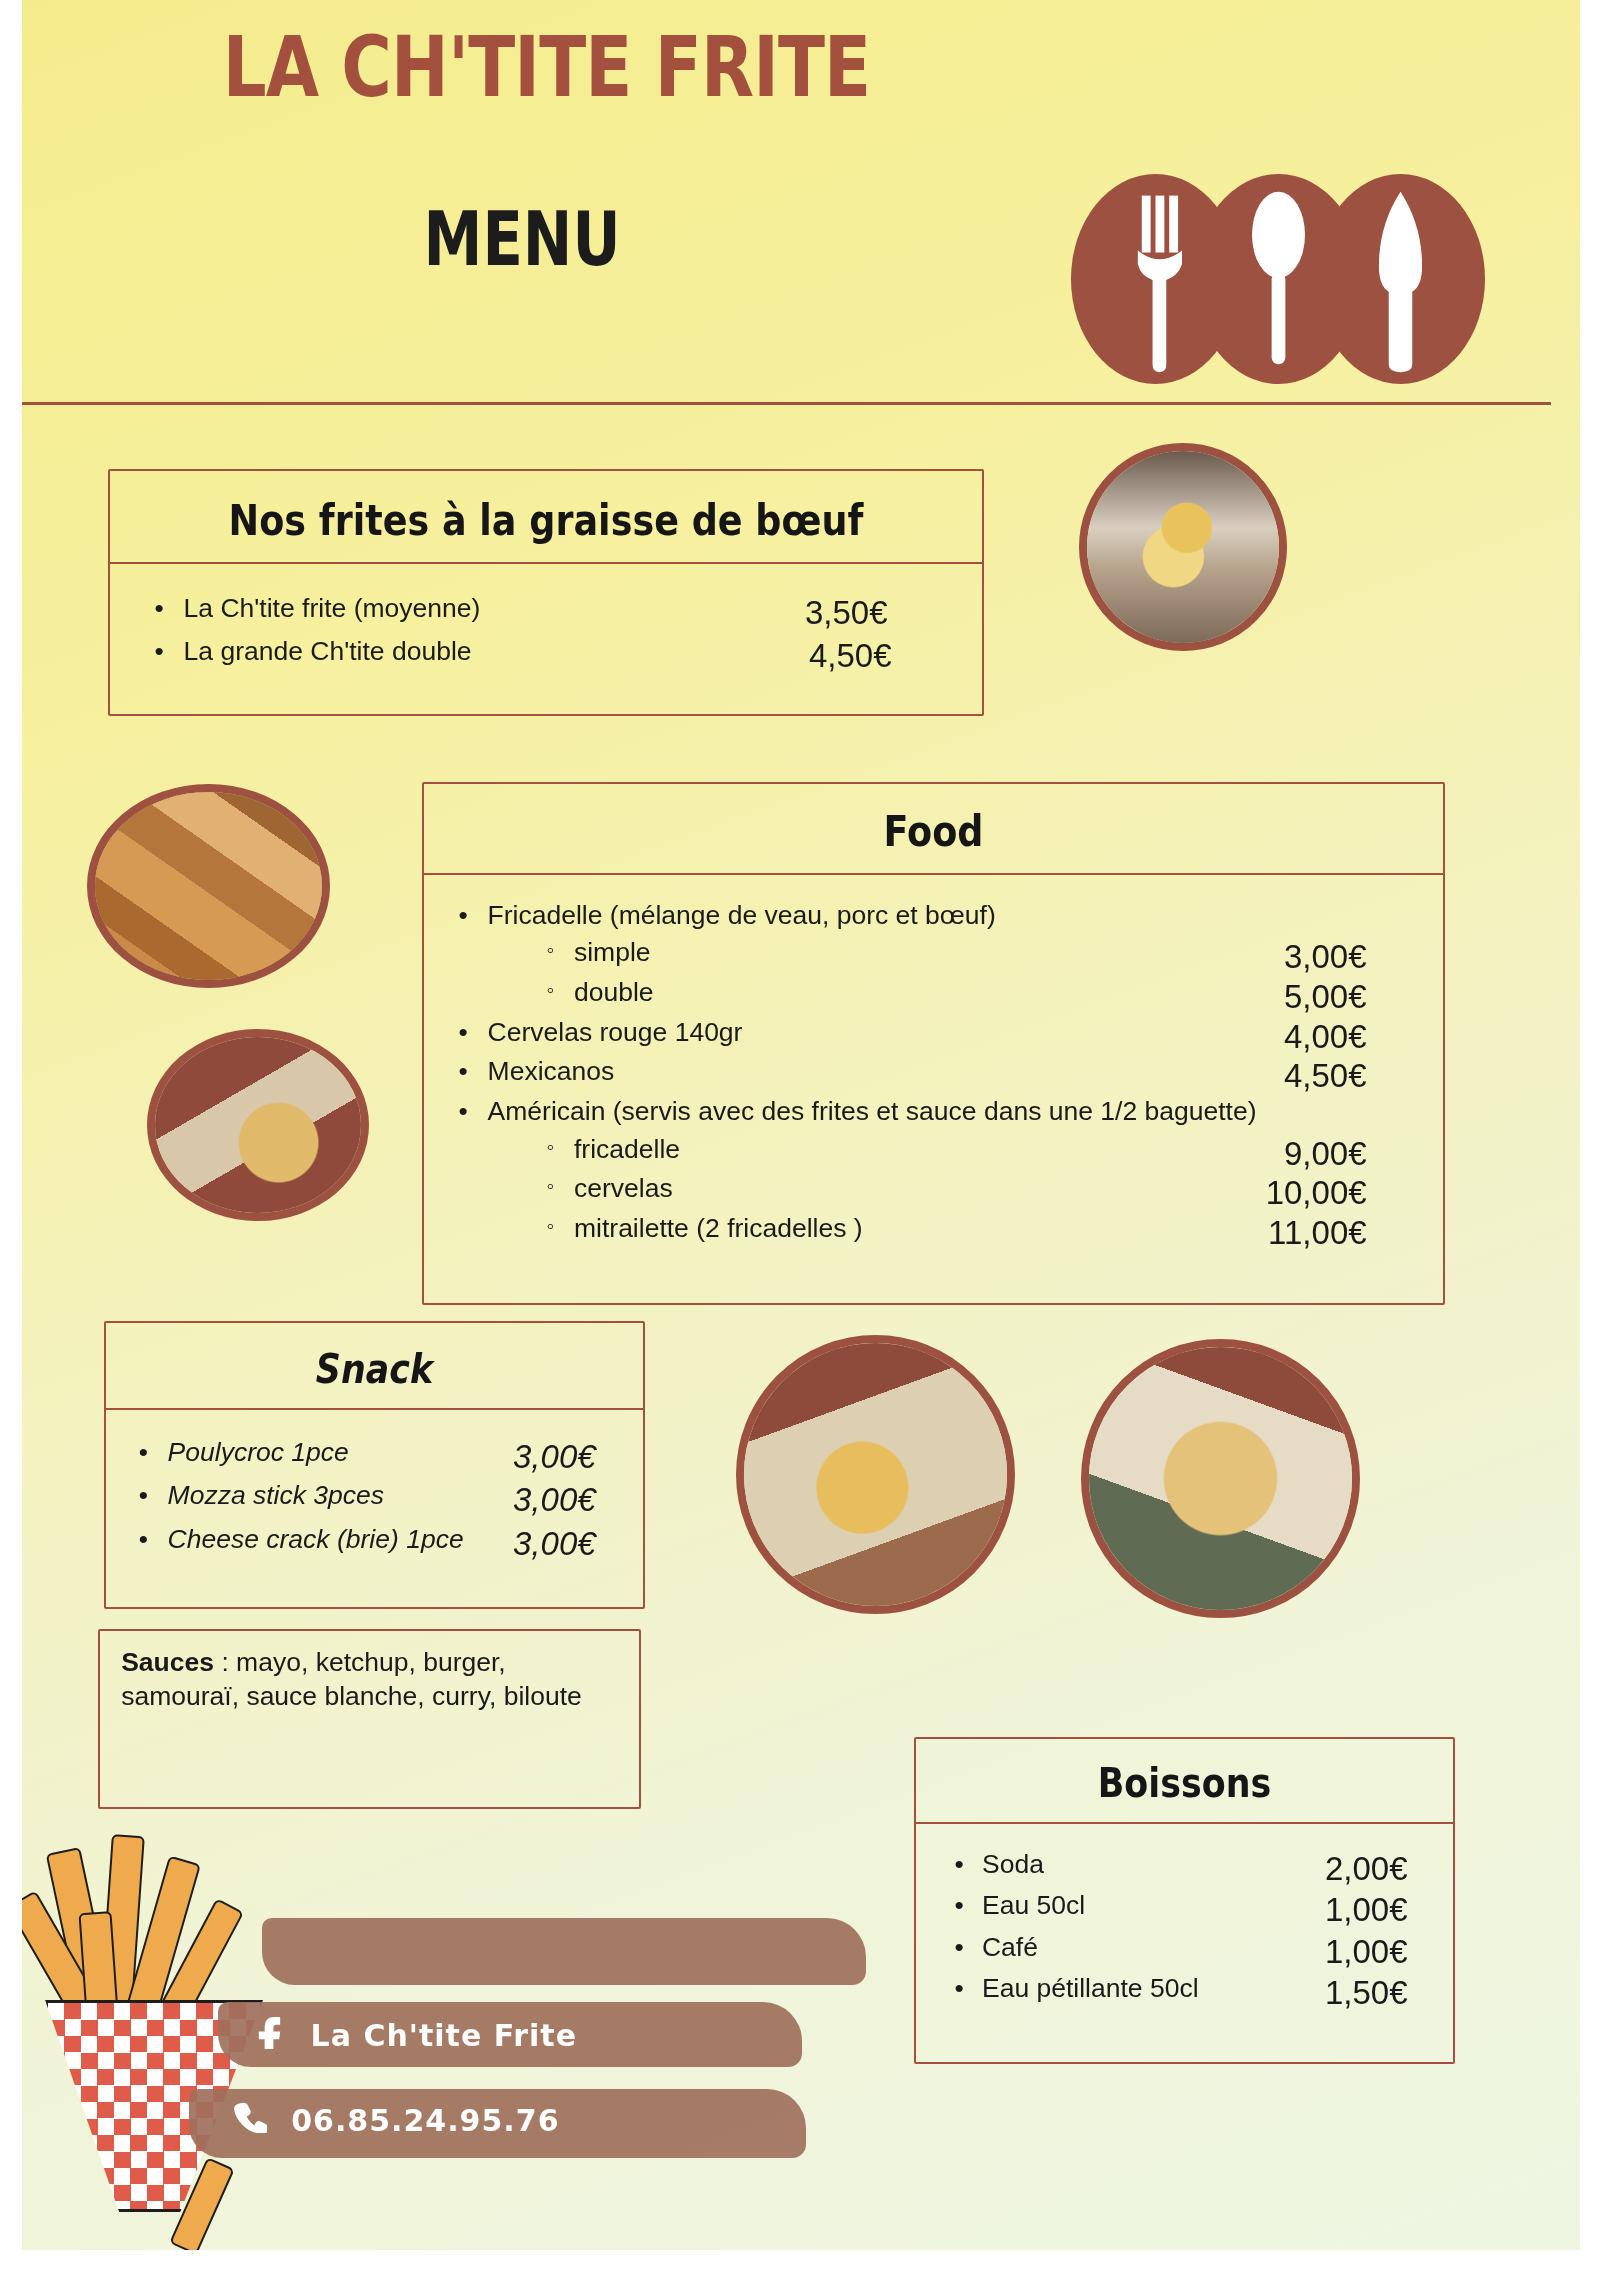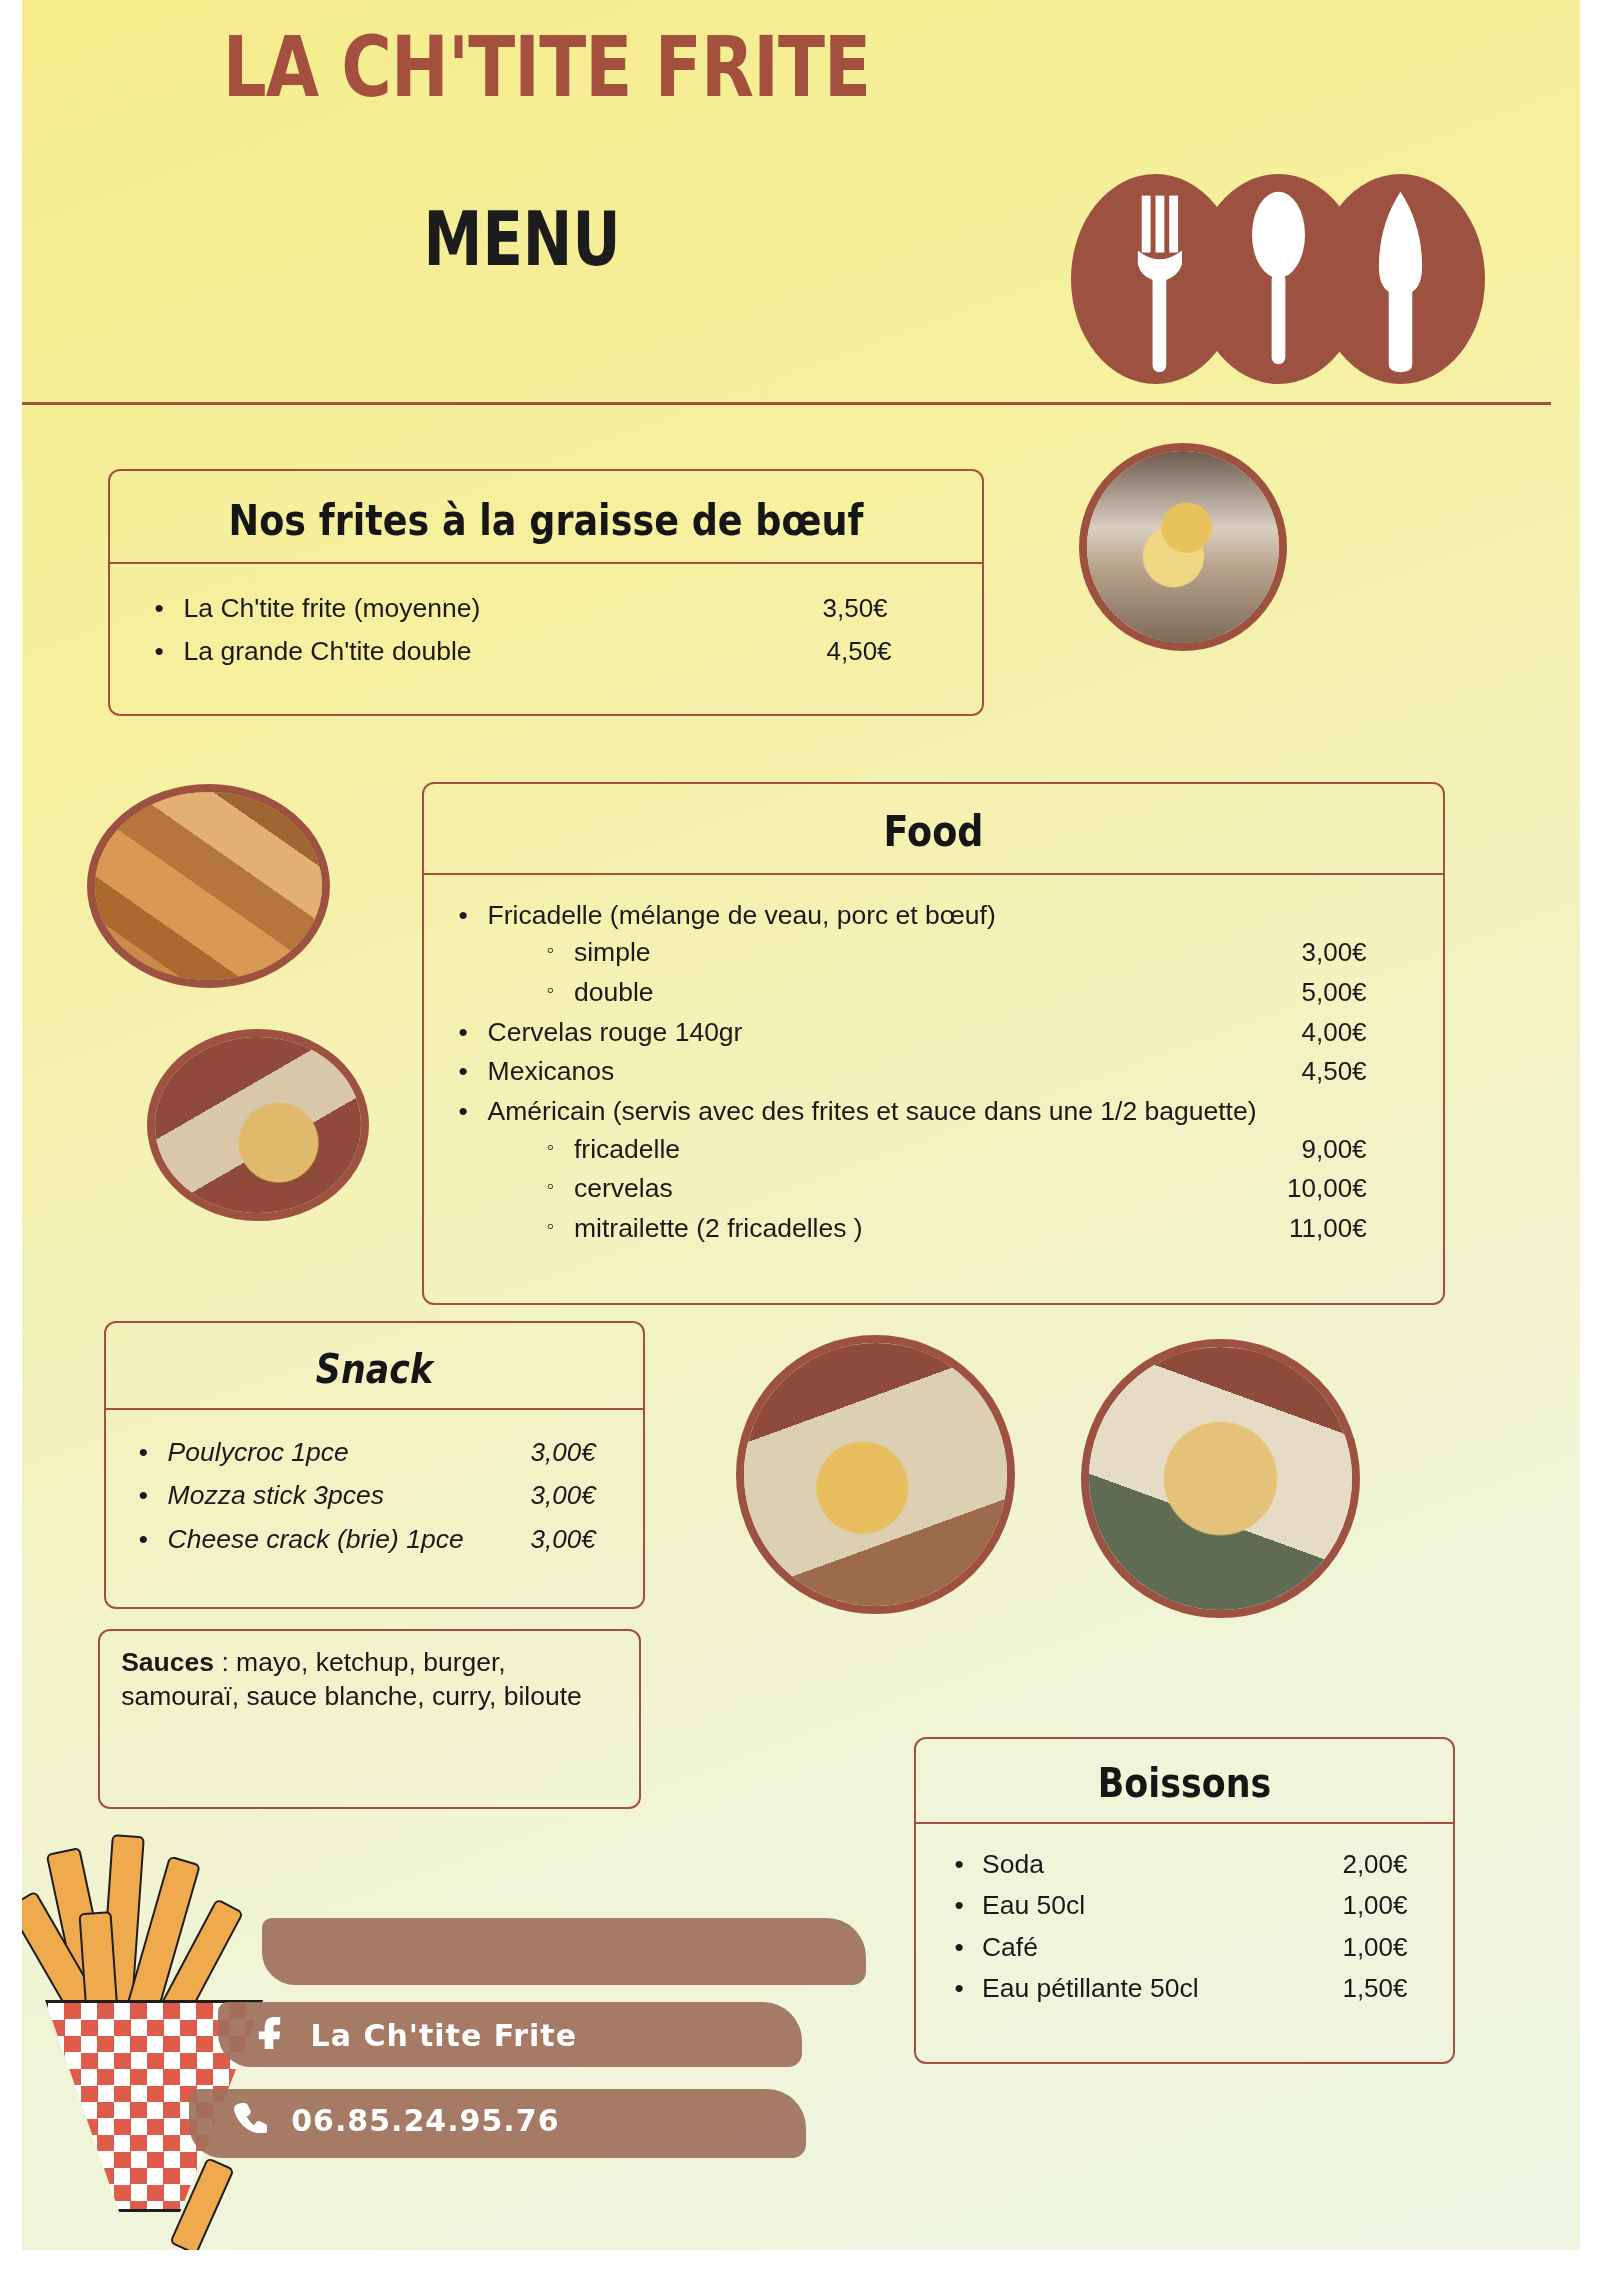--- a/index.html
+++ b/index.html
@@ -79,21 +79,21 @@
     top: 0;
     width: 169px;
     height: 210px;
     border-radius: 50%;
     background: #9d5140;
   }
   
   .card {
     position: absolute;
     border: 2px solid #a3503f;
-    border-radius: 12px;
+    border-radius: 2px;
     background: transparent;
   }
   .card-title {
     font-family: "DejaVu Sans", sans-serif;
     font-weight: bold;
     color: #161616;
     text-align: center;
     transform: scaleX(0.85);
   }
   .card-divider {
@@ -117,21 +117,21 @@
     left: 0;
     top: 0;
   }
   .li-label {
     display: inline-block;
   }
   .price {
     position: absolute;
     right: 0;
     top: 0;
-    font-size: 26px;
+    font-size: 33px;
     letter-spacing: 0px;
     color: #1a1a1a;
     white-space: nowrap;
   }
   .italic { }
 
   
   #card-frites {
     left: 86px;
     top: 469px;

